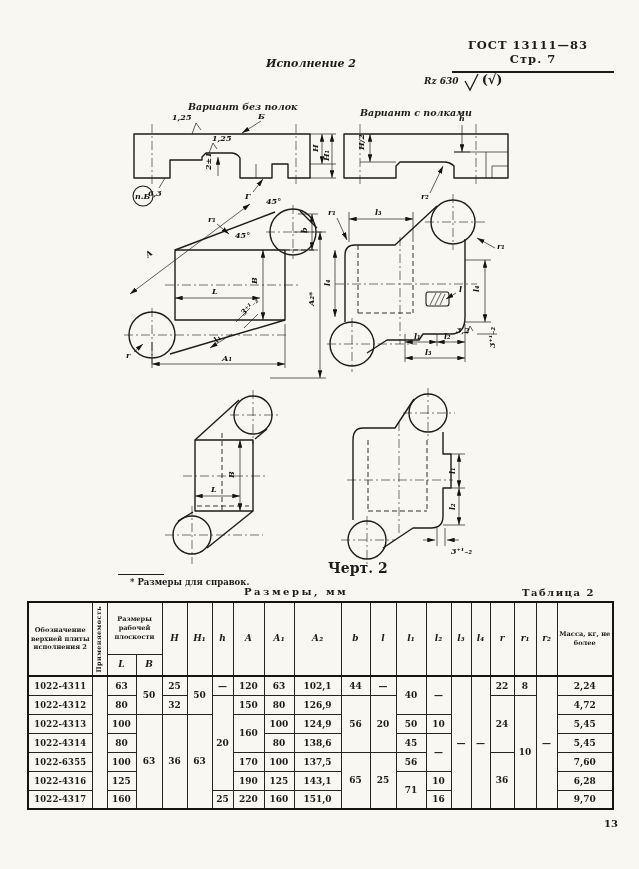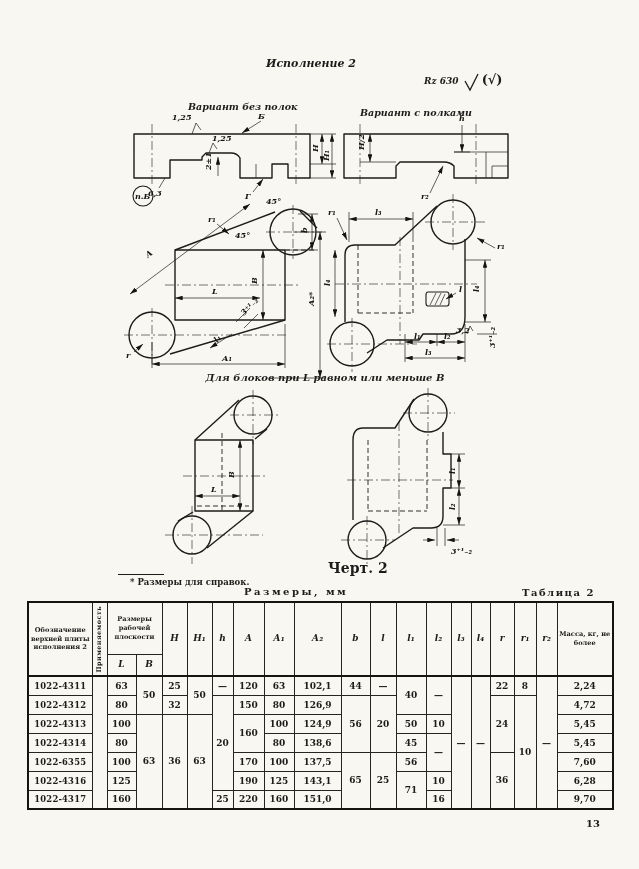--- a/index.html
+++ b/index.html
@@ -12,21 +12,21 @@
   .variant{font-style:italic;font-weight:bold;font-size:9.5px;margin-left:14px;}
   .rz{left:424px;top:72px;font-style:italic;font-weight:bold;font-size:9px;}
   .rz .mark{font-size:13px;font-style:normal;}
   .mid-caption{left:160px;top:372px;width:330px;text-align:center;font-style:italic;
       font-weight:bold;font-size:10px;}
   .fig-caption{left:328px;top:560px;font-weight:bold;font-size:14px;}
   .footnote-rule{left:118px;top:574px;width:46px;border-top:1.5px solid #1c1c1a;height:0;}
   .footnote{left:130px;top:577px;font-weight:bold;font-size:8.5px;}
   .sizes-note{left:244px;top:586px;font-weight:bold;font-size:10px;letter-spacing:2.5px;}
   .table-label{left:522px;top:587px;font-weight:bold;font-size:10px;letter-spacing:1.5px;}
-  .page-num{left:586px;top:818px;font-weight:bold;font-size:10px;}
+  .page-num{left:604px;top:818px;font-weight:bold;font-size:10px;}
   svg.fig{position:absolute;overflow:visible;}
   svg .ln{stroke:#1c1c1a;stroke-width:1.4;fill:none;stroke-linejoin:round;}
   svg .thin{stroke:#1c1c1a;stroke-width:0.7;fill:none;}
   svg .cl{stroke:#1c1c1a;stroke-width:0.6;fill:none;stroke-dasharray:9 3 2 3;}
   svg .dash{stroke:#1c1c1a;stroke-width:0.9;fill:none;stroke-dasharray:5 3;}
   svg .dim{stroke:#1c1c1a;stroke-width:0.7;fill:none;}
   svg text{font-family:"DejaVu Serif","DejaVu Sans",serif;font-style:italic;
       font-weight:bold;fill:#15150f;font-size:8px;}
   svg marker path{fill:#15150f;}
   .tbl-wrap{left:27px;top:601px;}
@@ -43,20 +43,24 @@
   .tbl td{font-size:9px;font-weight:bold;}
   .tbl td.desig{font-size:8.4px;letter-spacing:0.2px;}
   .vtext{writing-mode:vertical-rl;transform:rotate(180deg);margin:0 auto;
       font-size:6.5px;font-weight:bold;letter-spacing:0.4px;}
 </style>
 </head>
 <body>
 
 <div class="page">
 
+  <div class="abs doc-header">
+    <span>ГОСТ 13111—83</span>&nbsp;&nbsp;
+    <span>Стр. 7</span>
+  </div>
 
   <div class="abs exec-title">Исполнение 2</div>
 
   <div class="abs rz">
     <span>Rz 630</span>
     <svg width="20" height="20" style="vertical-align:-8px">
       <path d="M3,9 L8,18 L16,2" class="dim" style="stroke-width:1.3"></path>
     </svg><span class="mark">(√)</span>
   </div>
 
@@ -212,21 +216,20 @@
     <text transform="rotate(-90 5,94)" x="5" y="94">l₄</text>
     <text transform="rotate(-90 154,100)" x="154" y="100">l₄</text>
     <text x="134" y="100">l</text>
     <text x="89" y="147" font-size="7.5">l₁</text>
     <text x="119" y="147" font-size="7.5">l₂</text>
     <text x="100" y="163" font-size="7.5">l₃</text>
     <text x="131" y="141" font-size="7">3,2</text>
     <text transform="rotate(-90 170,156)" x="170" y="156" font-size="7">3⁺¹₋₂</text>
   </svg>
 
-  <div class="abs mid-caption">Для блоков при L равном или меньше В</div>
 
   <svg class="fig" style="left:145px;top:388px" width="190" height="180" viewBox="0 0 190 180">
     <defs>
         <marker id="m5" viewBox="0 0 10 6" refX="10" refY="3" markerWidth="11" markerHeight="7" orient="auto-start-reverse">
           <path d="M0,0L10,3L0,6Z"></path>
         </marker>
       </defs>
     <g>
       <path class="cl" d="M85,27H135M108,2V56M20,147H118M47,118V176M38,88H122"></path>
     </g>

